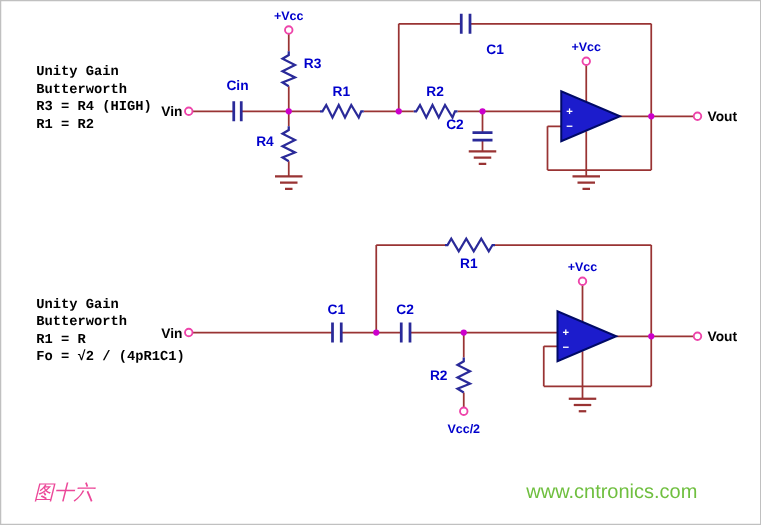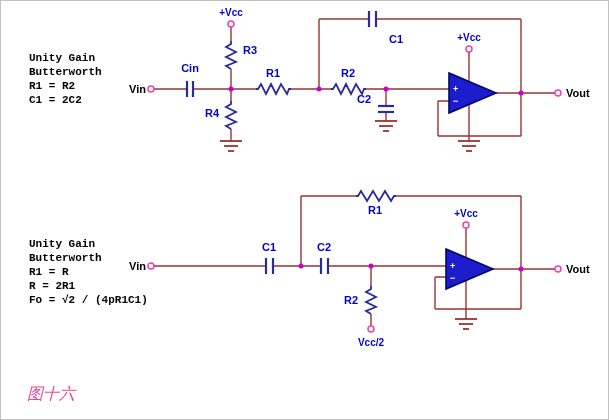--- a/index.html
+++ b/index.html
@@ -24,29 +24,28 @@
   .footer-site { position:absolute; left:420px; top:384px; font-size:16px; color:#6fbf3f; }
 </style>
 </head>
 <body>
 
 <div class="page">
 
   <div class="textblock notes" style="left:28px;top:50px">
     <div>Unity Gain</div>
     <div>Butterworth</div>
+    <div>R3 = R4 (HIGH)</div>
     <div>R1 = R2</div>
-    <div>C1 = 2C2</div>
   </div>
 
   <div class="textblock notes" style="left:28px;top:236px">
     <div>Unity Gain</div>
     <div>Butterworth</div>
     <div>R1 = R</div>
-    <div>R = 2R1</div>
     <div>Fo = √2 / (4pR1C1)</div>
   </div>
 
   <svg class="circuit-layer" width="609" height="420" viewBox="0 0 609 420">
 
     <g>
       <path class="w" d="M150,88 H186 M192,88 H255 M290,88 H330 M365,88 H448
            M230,23 V40 M230,68 V100 M230,128 V140
            M318,88 V18 M318,18 H368 M375,18 H520 M520,18 V135
            M520,135 H437 M437,135 V100 M437,100 H448
@@ -169,14 +168,15 @@
       <text class="blabel" x="323" y="250" text-anchor="middle">C2</text>
       <text class="blabel" x="374" y="213" text-anchor="middle">R1</text>
       <text class="vcclabel" x="465" y="216" text-anchor="middle">+Vcc</text>
       <text class="blabel" x="357" y="303" text-anchor="end">R2</text>
       <text class="vcclabel" x="370" y="345" text-anchor="middle">Vcc/2</text>
       <text class="klabel" x="565" y="272" text-anchor="start">Vout</text>
     </g>
   </svg>
 
   <div class="footer-caption">图十六</div>
+  <div class="footer-site">www.cntronics.com</div>
 
 </div>
 
 </body></html>

